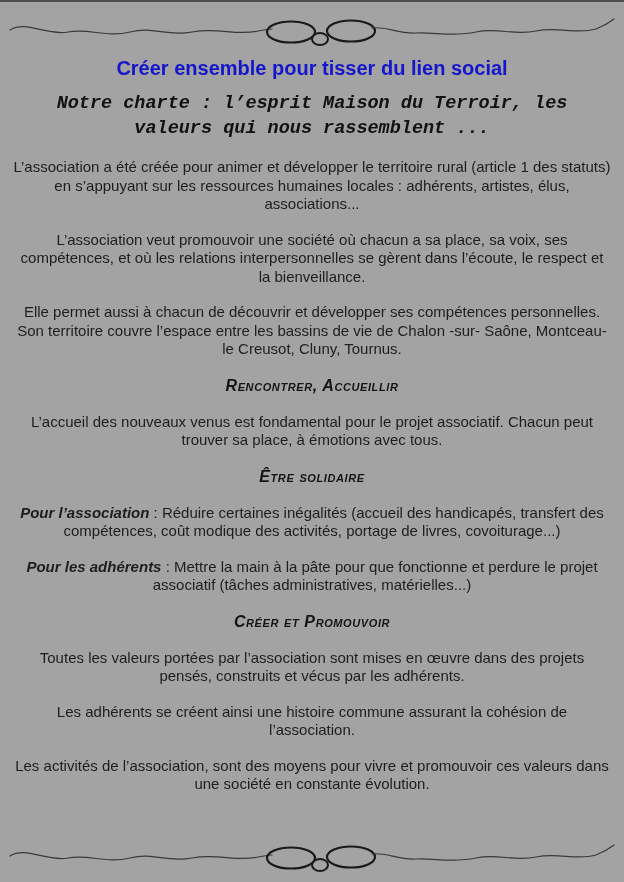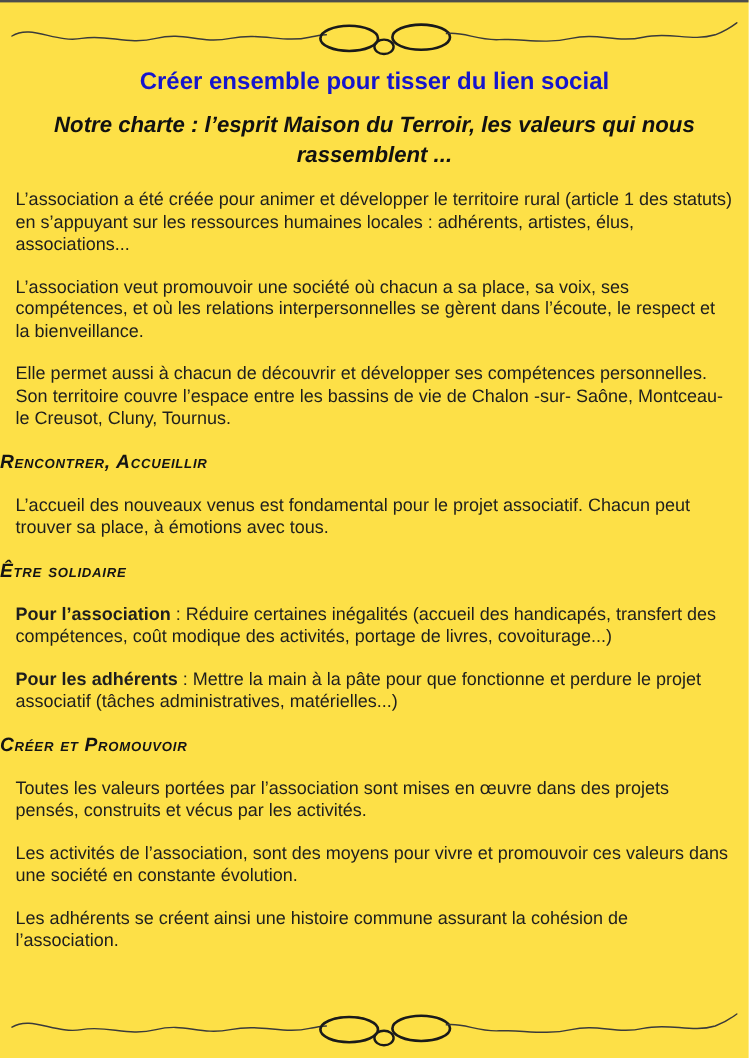--- a/index.html
+++ b/index.html
@@ -2,21 +2,21 @@
 <html lang="fr"><head>
 <meta charset="utf-8">
 <style>
   html, body { margin: 0; padding: 0; background: #ffffff; }
   body { font-family: "Liberation Sans", sans-serif; color: #1e1e1e; }
   .page {
     position: relative;
     width: 624px;
     height: 882px;
     margin: 0 auto;
-    background: #fde047;
+    background: #a3a3a3;
     overflow: hidden;
   }
   .top-bar {
     height: 2px;
     background: #4d4d4d;
     width: 100%;
   }
   .divider {
     text-align: center;
     line-height: 0;
@@ -37,39 +37,42 @@
     margin: 8px 20px 0;
   }
   .subtitle {
     font-size: 18.5px;
     font-weight: 700;
     font-style: italic;
     text-align: center;
     line-height: 25px;
     margin: 11px 34px 5px;
     color: #111111;
+    font-family: Liberation Mono, monospace;
   }
   p.body {
     font-size: 15px;
     line-height: 18.5px;
+    text-align: center;
     margin: 17px 13px;
   }
   h3.sec {
     font-size: 16px;
     line-height: 20px;
     font-weight: 700;
     font-style: italic;
     font-variant: small-caps;
     letter-spacing: 0.6px;
-    text-align: left;
+    text-align: center;
     margin: 8px 0 4px;
     color: #141414;
   }
   .lead {
     font-weight: 700;
+    font-style: italic;
   }
   svg.flourish { display: inline-block; }
 </style>
 </head>
 <body>
 
 <div class="page">
 
   <div class="top-bar"></div>
 
@@ -101,23 +104,23 @@
   </section>
 
   <section>
     <h3 class="sec">Être solidaire</h3>
     <p class="body"><span class="lead">Pour l’association</span><span> : Réduire certaines inégalités (accueil des handicapés, transfert des compétences, coût modique des activités, portage de livres, covoiturage...)</span></p>
     <p class="body"><span class="lead">Pour les adhérents</span><span> : Mettre la main à la pâte pour que fonctionne et perdure le projet associatif (tâches administratives, matérielles...)</span></p>
   </section>
 
   <section>
     <h3 class="sec">Créer et Promouvoir</h3>
-    <p class="body">Toutes les valeurs portées par l’association sont mises en œuvre dans des projets pensés, construits et vécus par les activités.</p>
+    <p class="body">Toutes les valeurs portées par l’association sont mises en œuvre dans des projets pensés, construits et vécus par les adhérents.</p>
+    <p class="body">Les adhérents se créent ainsi une histoire commune assurant la cohésion de l’association.</p>
     <p class="body">Les activités de l’association, sont des moyens pour vivre et promouvoir ces valeurs dans une société en constante évolution.</p>
-    <p class="body">Les adhérents se créent ainsi une histoire commune assurant la cohésion de l’association.</p>
   </section>
 
   <div class="divider bottom">
     <svg class="flourish" width="612" height="40" viewBox="0 0 612 40" aria-hidden="true">
       <path d="M4,22 C20,12 40,28 62,24 S100,30 124,24 S160,29 186,24 S230,28 252,23 C258,22 262,21 266,21" fill="none" stroke="#3a3a3a" stroke-width="1.2" stroke-linecap="round"></path>
       <ellipse cx="285" cy="24" rx="24" ry="10.5" fill="none" stroke="#1a1a1a" stroke-width="2.2"></ellipse>
       <ellipse cx="314" cy="31" rx="8" ry="6" fill="none" stroke="#1a1a1a" stroke-width="2"></ellipse>
       <ellipse cx="345" cy="23" rx="24" ry="10.5" fill="none" stroke="#1a1a1a" stroke-width="2.2"></ellipse>
       <path d="M366,20 C380,18 392,26 410,25 S448,29 470,24 S508,28 530,23 S570,27 590,21 C598,18 604,14 608,11" fill="none" stroke="#3a3a3a" stroke-width="1.2" stroke-linecap="round"></path>
     </svg>

